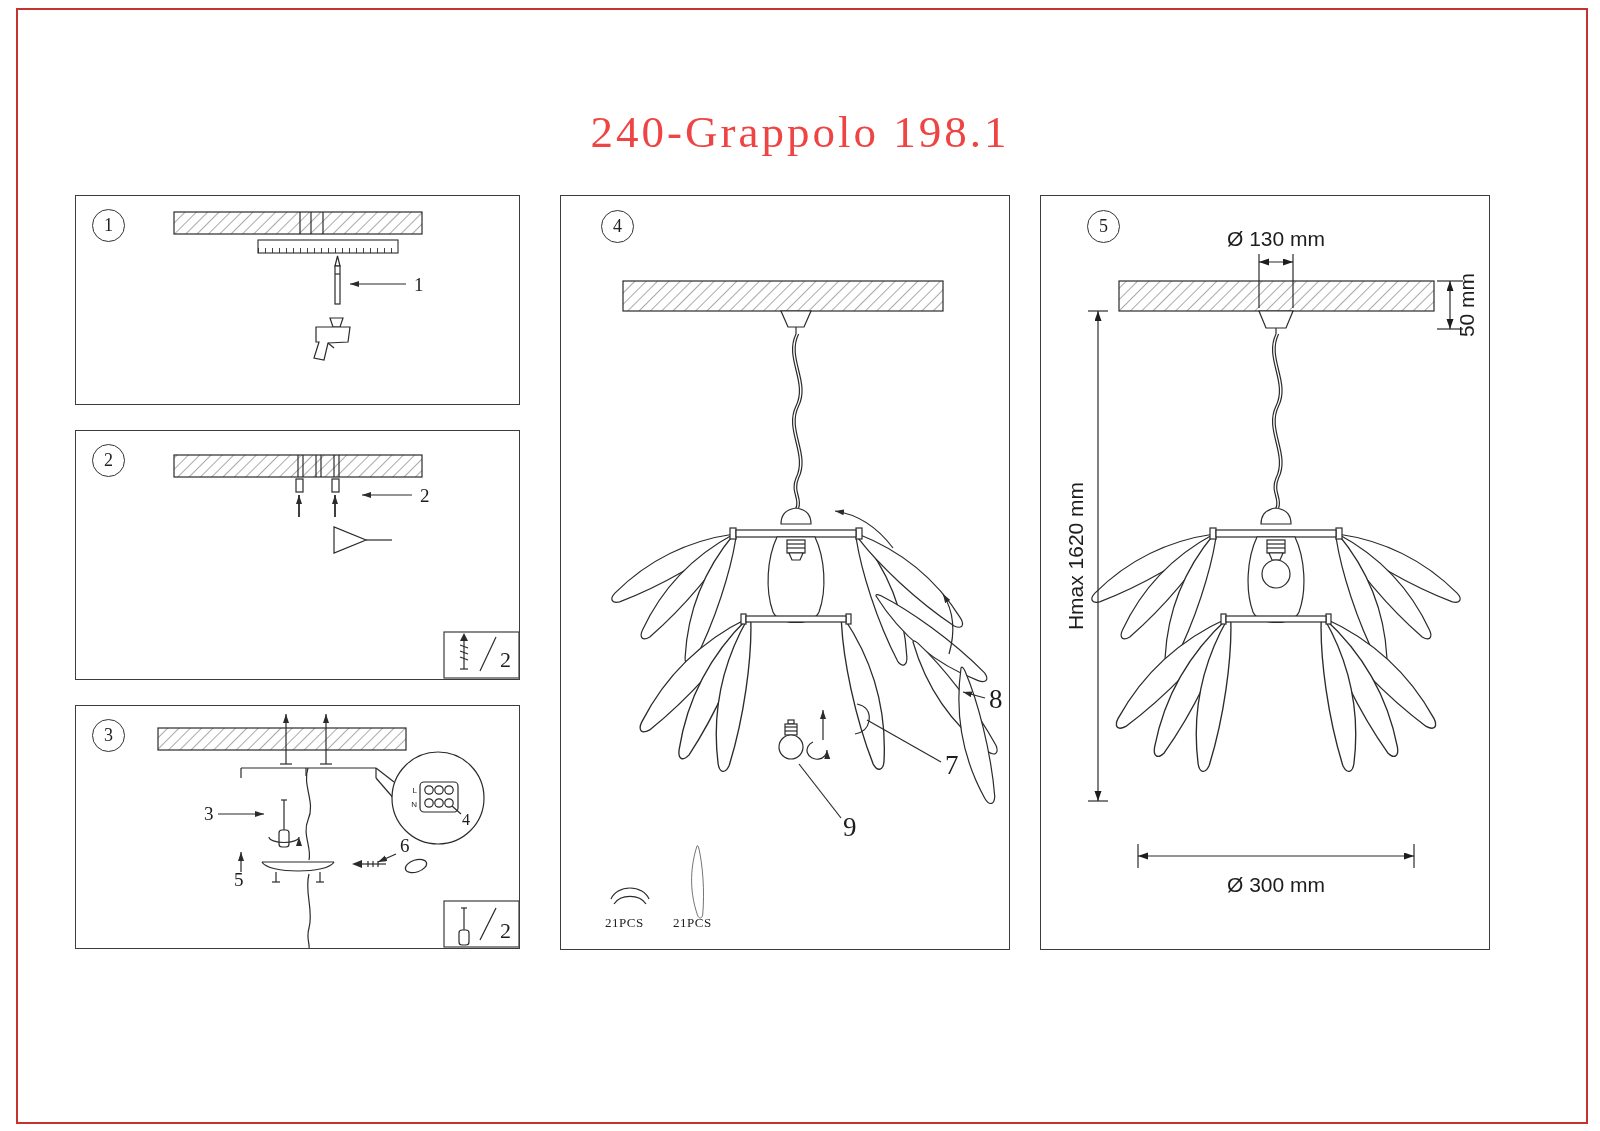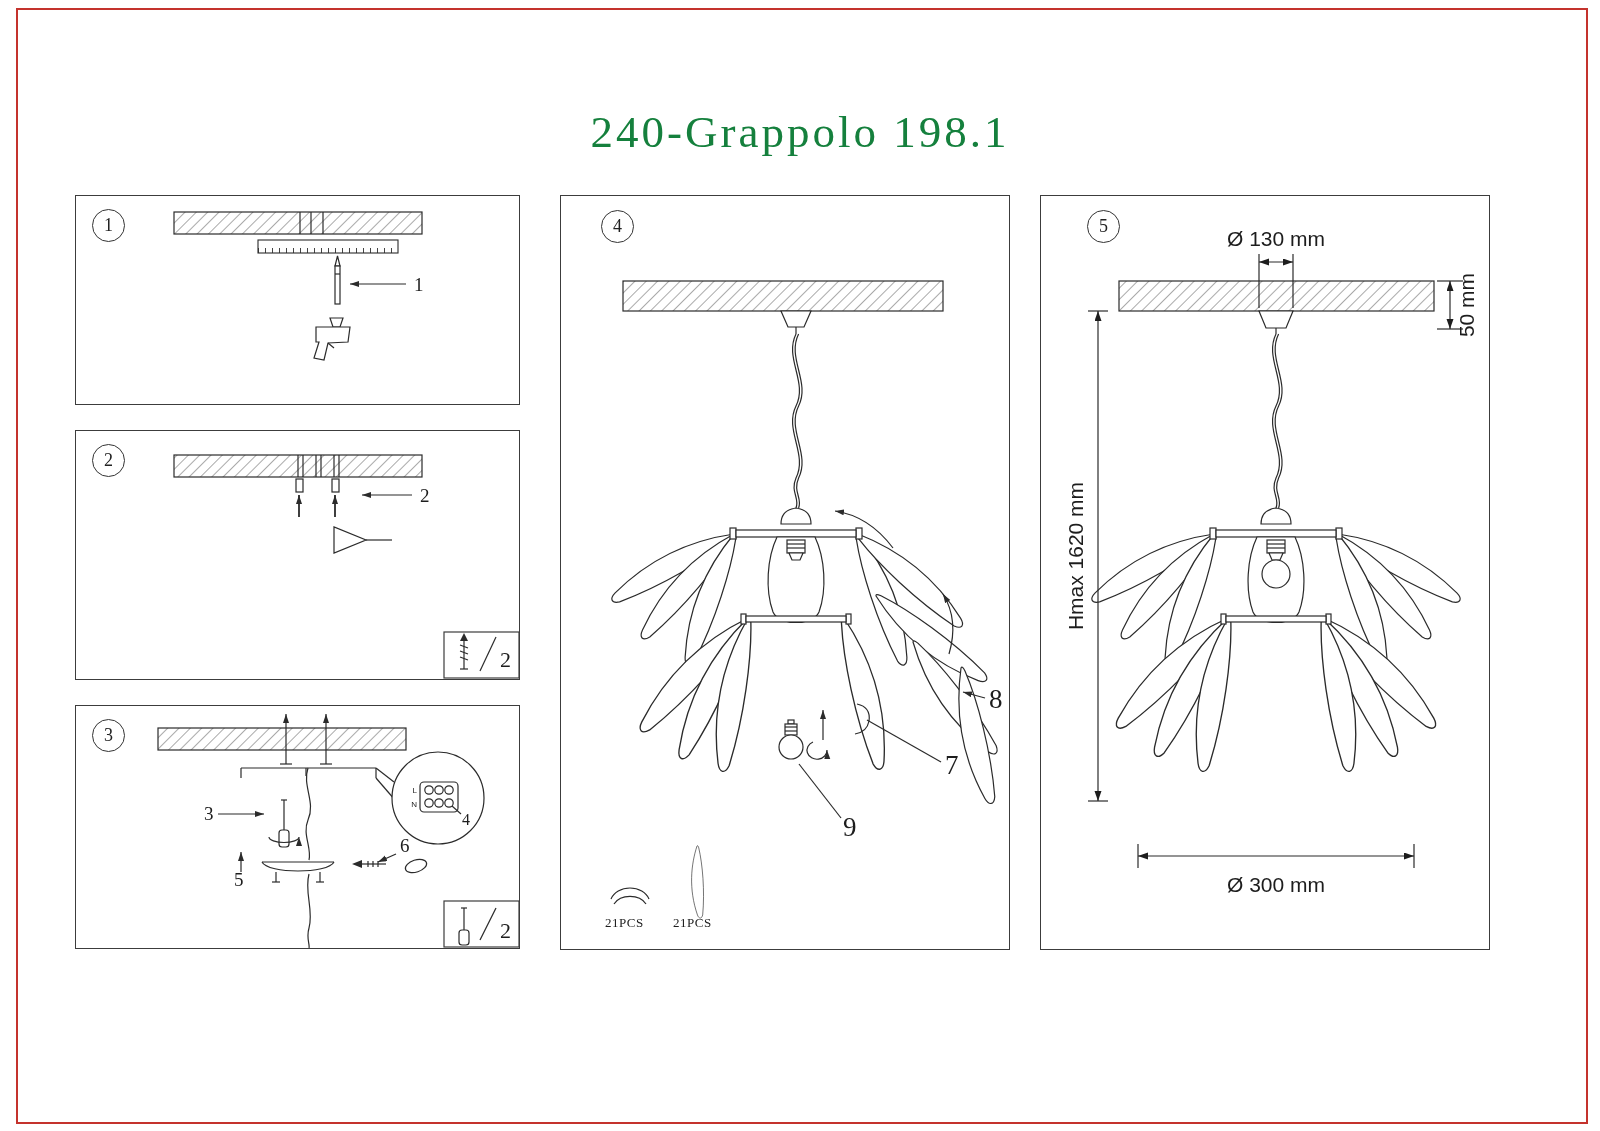--- a/index.html
+++ b/index.html
@@ -1,21 +1,21 @@
 <!DOCTYPE html>
 <html><head>
 <meta charset="utf-8">
 <style>
   *{margin:0;padding:0;box-sizing:border-box}
   html,body{width:1600px;height:1131px;background:#fff;position:relative;overflow:hidden;
             font-family:"Liberation Sans",sans-serif}
   .page-border{position:absolute;left:16px;top:8px;width:1572px;height:1116px;
                border:2px solid #c4332d;pointer-events:none}
   .title{position:absolute;left:0;top:106px;width:100%;text-align:center;
-         font:45px "Liberation Serif",serif;letter-spacing:3px;color:#15803d}
+         font:45px "Liberation Serif",serif;letter-spacing:3px;color:#ef4444}
   .panel{position:absolute;border:1px solid #3c3c3c;background:#fff}
   .badge{position:absolute;width:33px;height:33px;border:1.4px solid #333;border-radius:50%;
          display:flex;align-items:center;justify-content:center;
          font:18px "Liberation Serif",serif;color:#222;z-index:2}
   .panel svg{position:absolute;left:0;top:0;width:100%;height:100%}
   .ln{stroke:#2b2b2b;stroke-width:1.2;fill:none}
   .ln2{stroke:#2b2b2b;stroke-width:1.8;fill:none}
   .fw{fill:#fff;stroke:#2b2b2b;stroke-width:1.2}
   text{fill:#1d1d1d}
   .co{font:19px "Liberation Serif",serif}

